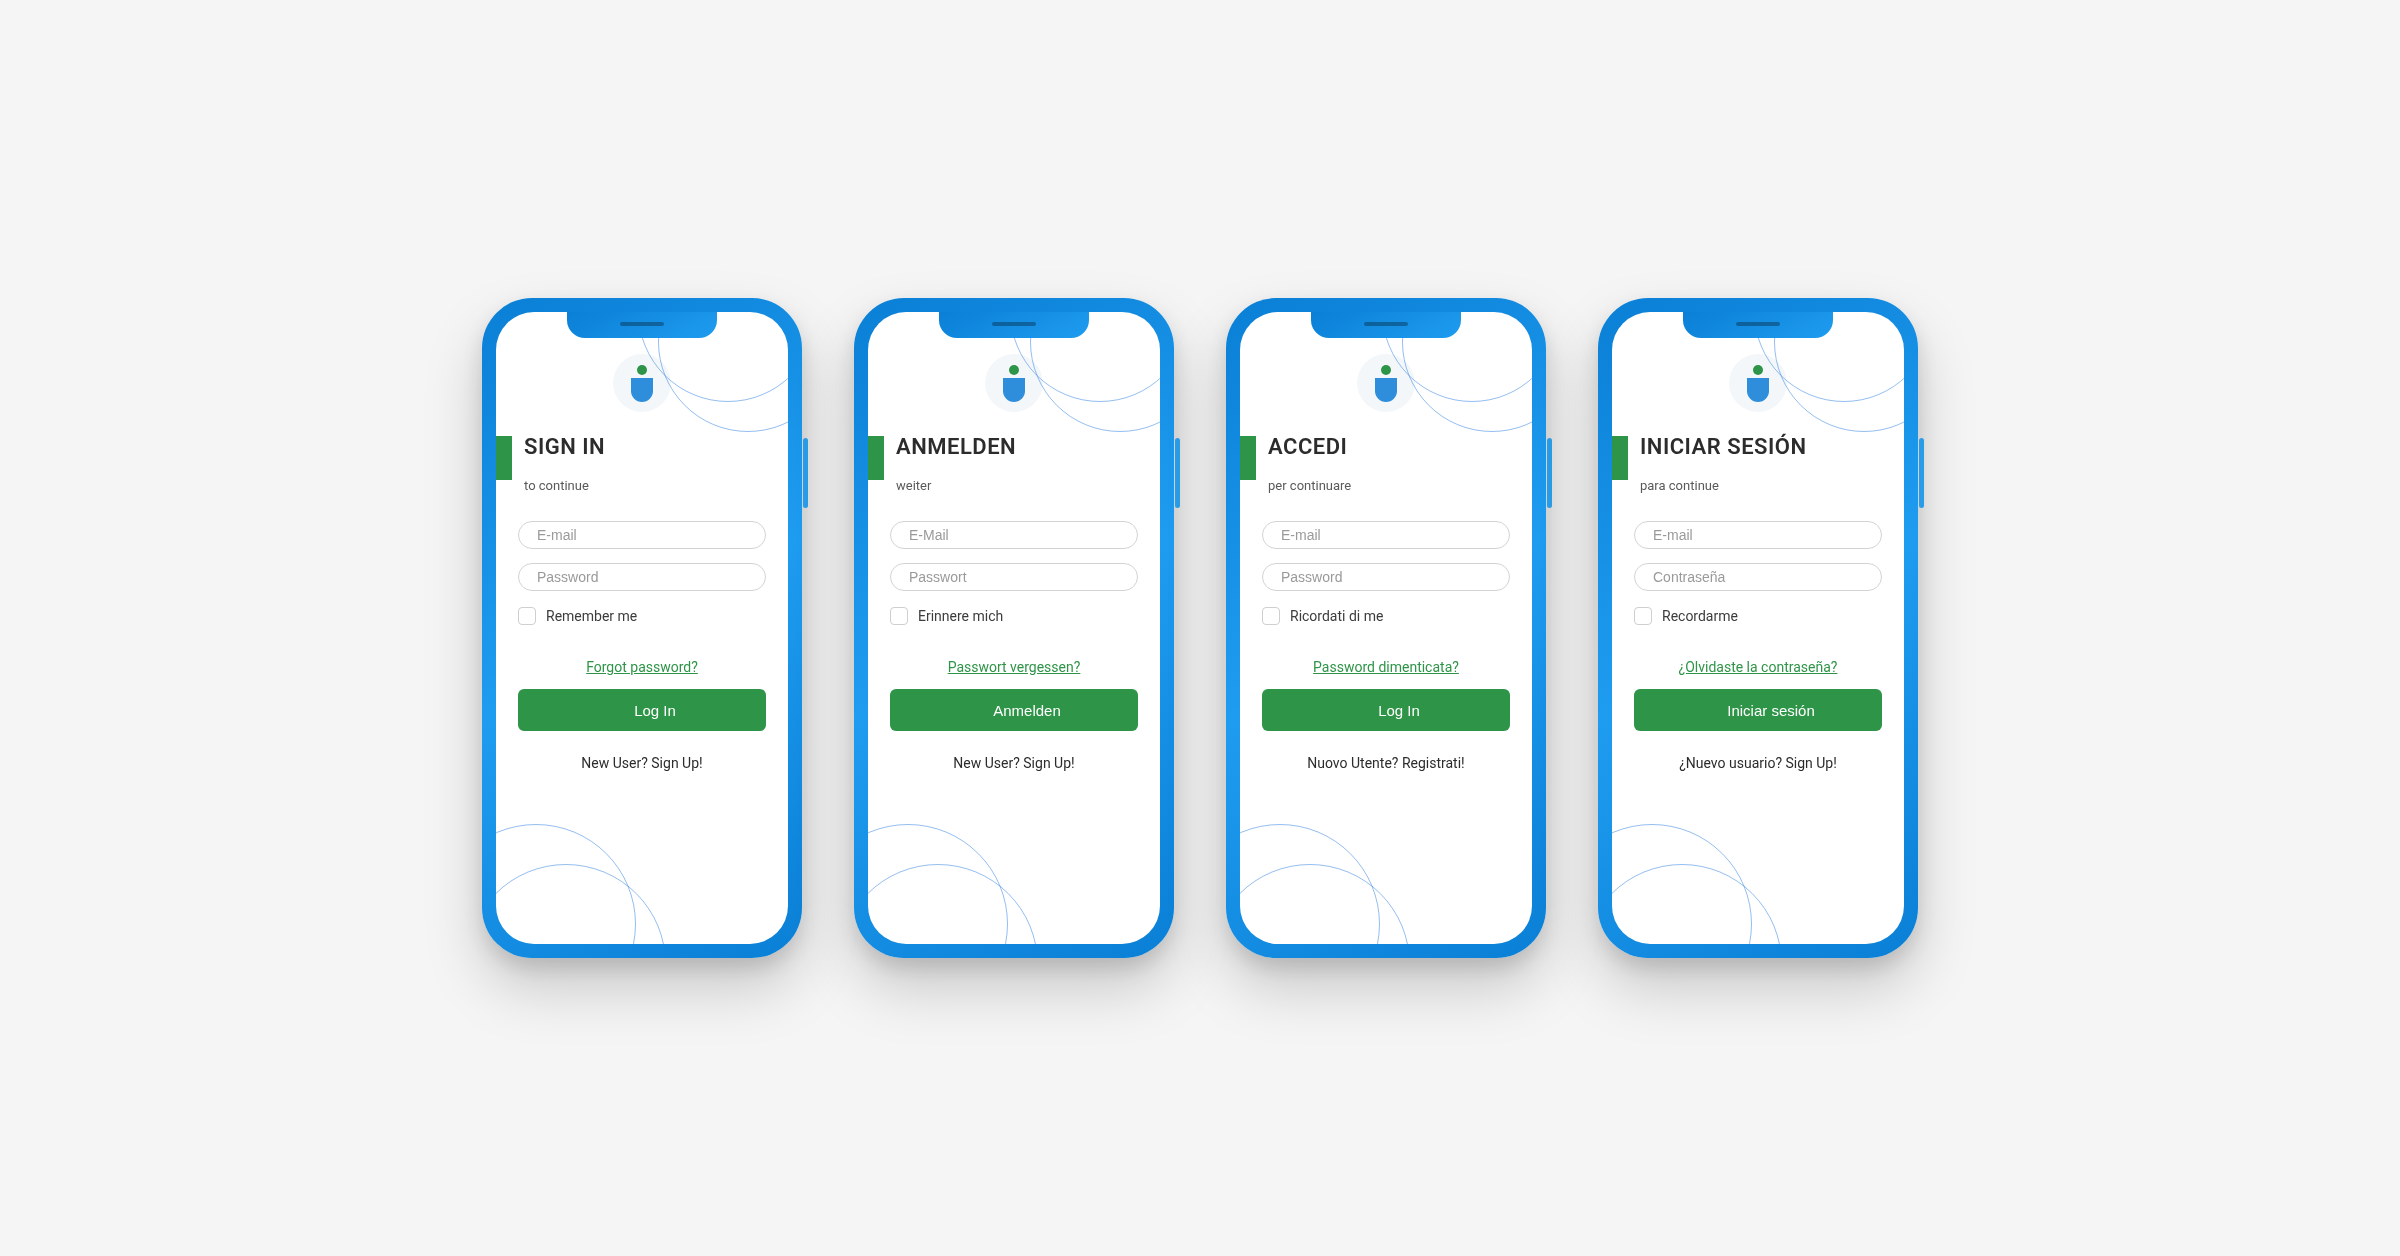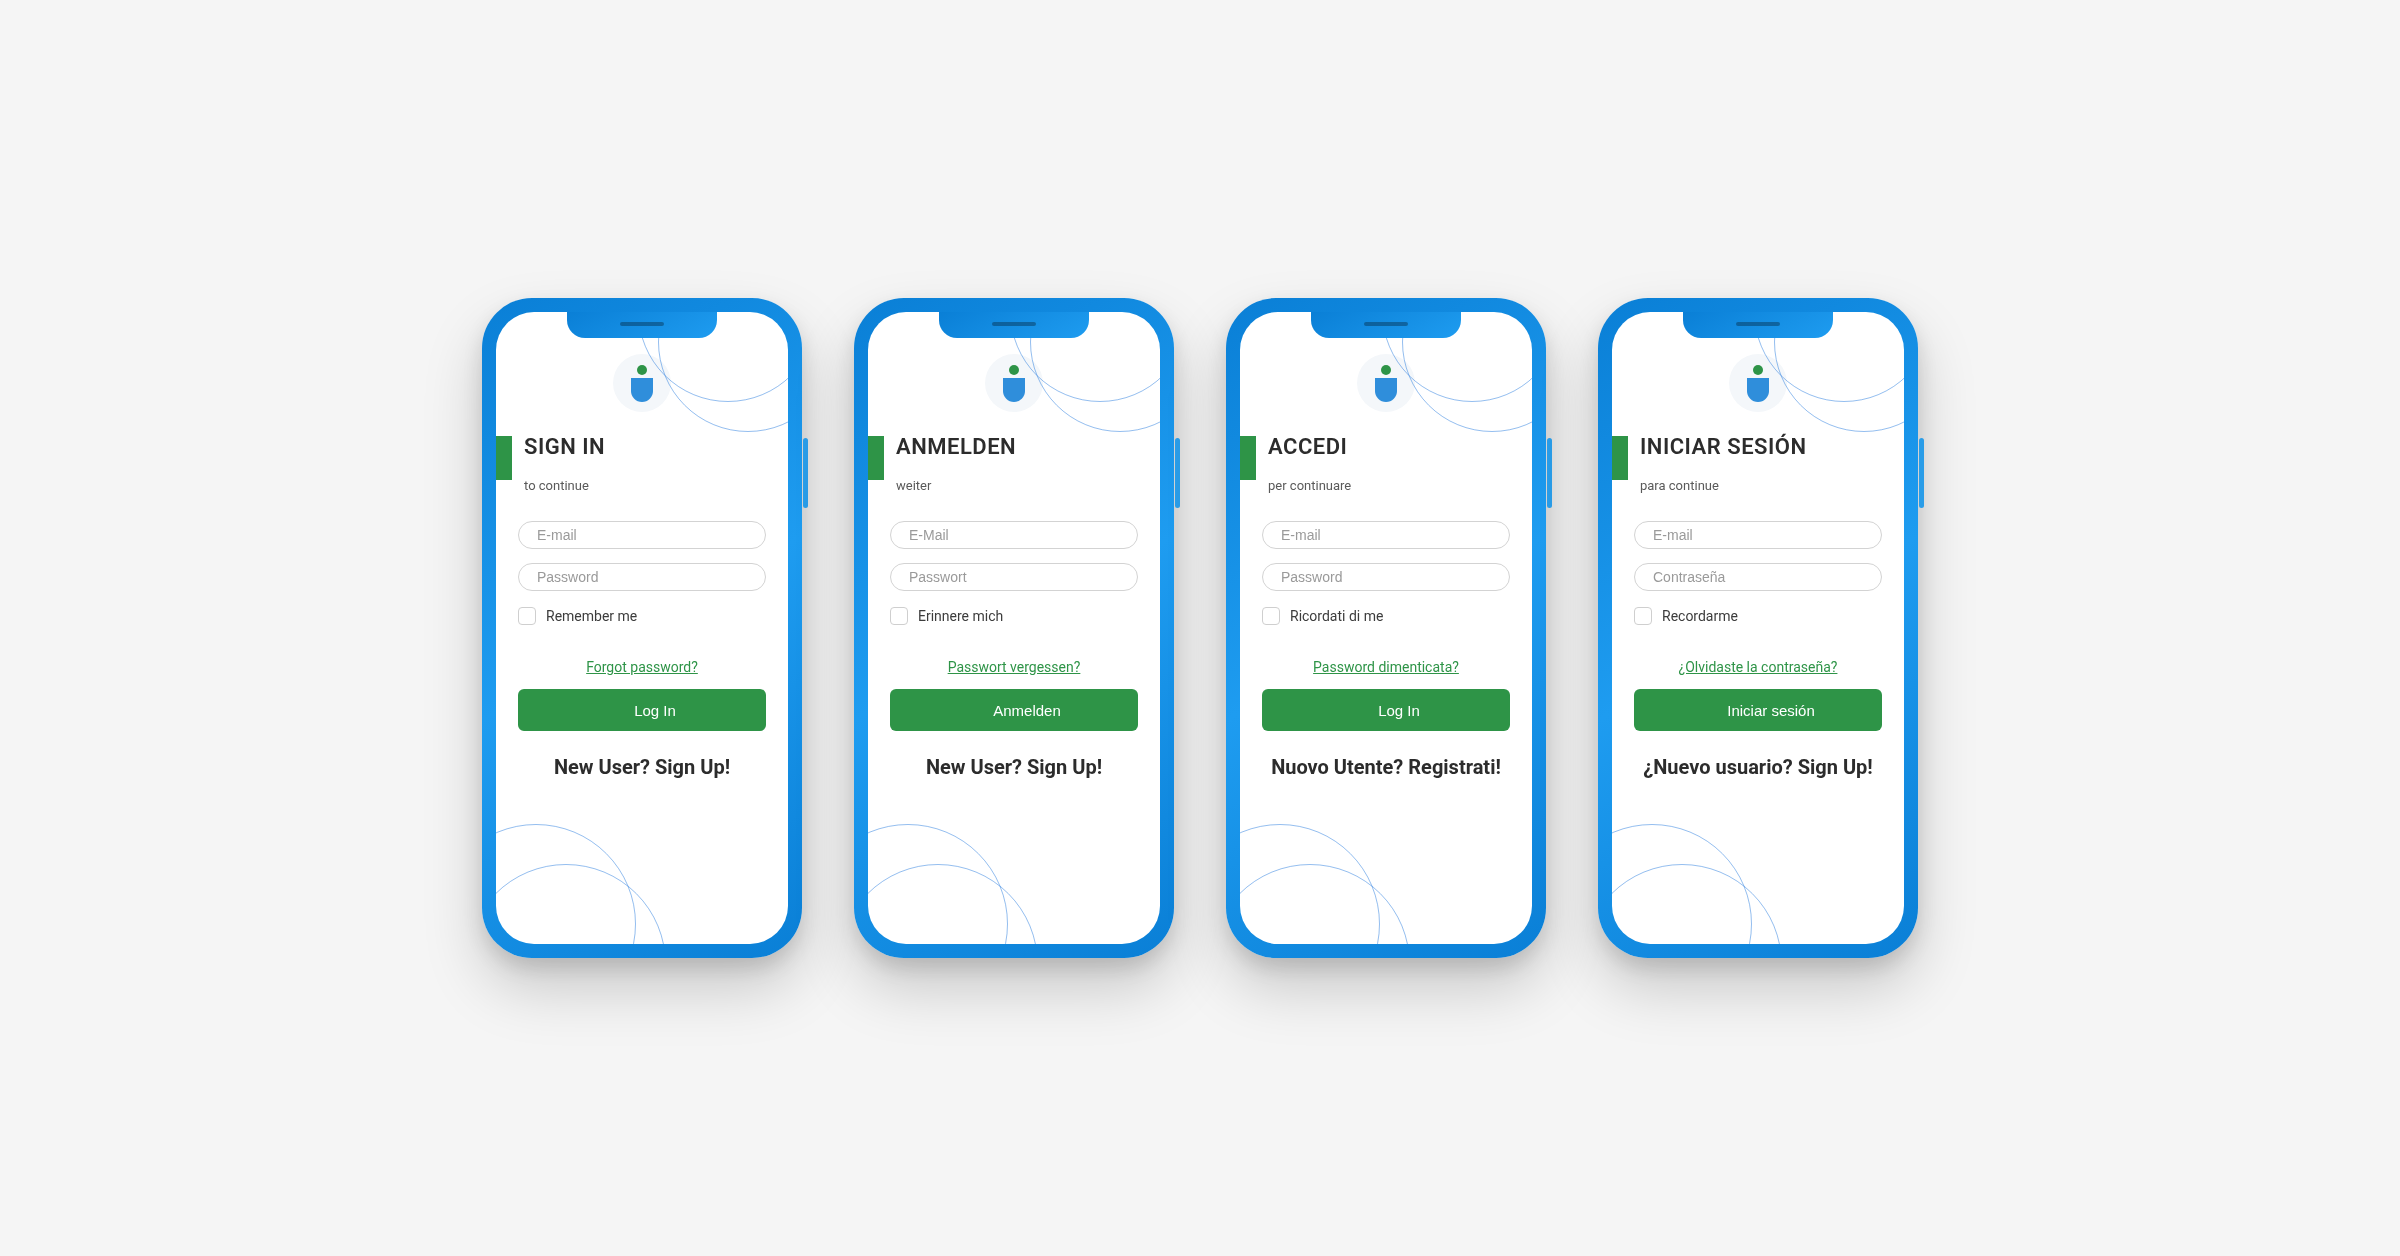--- a/index.html
+++ b/index.html
@@ -214,24 +214,23 @@
   font-size: 15px;
   font-weight: 500;
   margin-top: 14px;
   cursor: pointer;
   padding-left: 26px;
 }
 .signup-link {
   display: block;
   text-align: center;
   margin-top: 24px;
-  font-size: 20px;
+  font-size: 14px;
   color: #2c2c2c;
   cursor: pointer;
-  font-weight: bold;
 }
 </style>
 </head>
 <body>
 
 <div class="phones-row">
 
   <div class="phone">
     <div class="side-btn"></div>
     <div class="screen">

